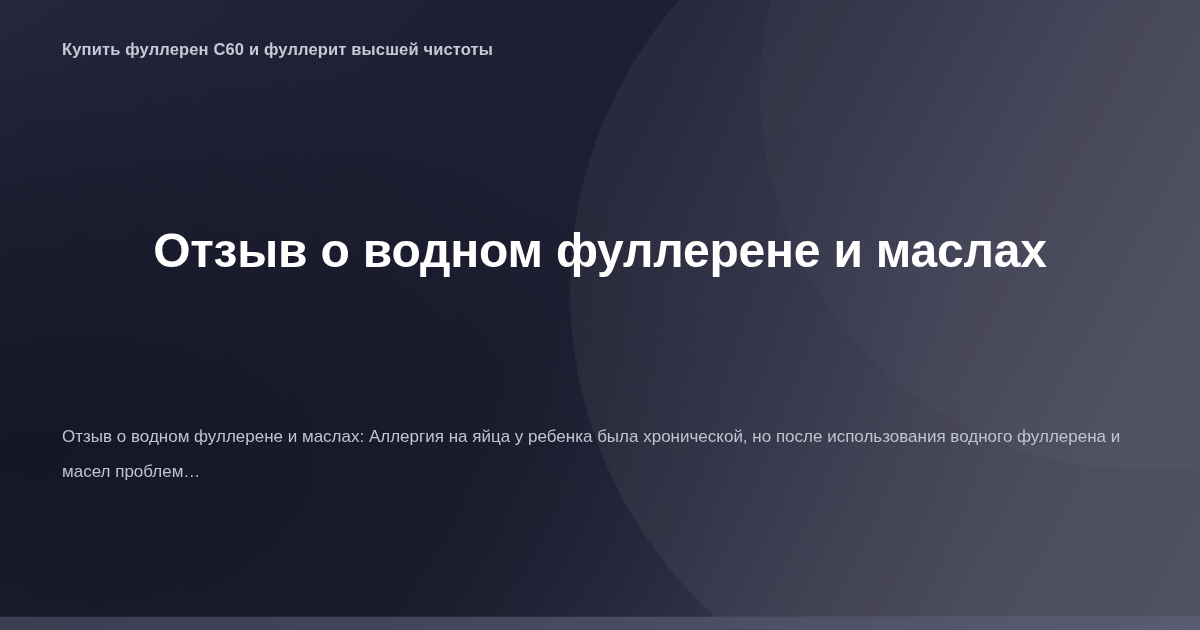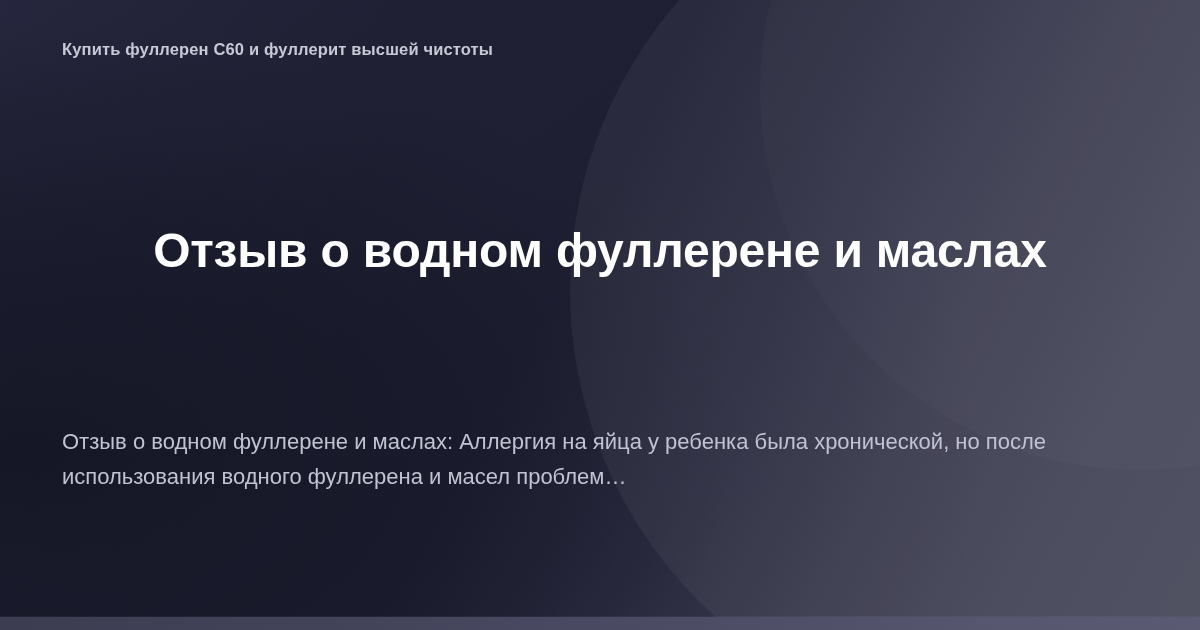--- a/index.html
+++ b/index.html
@@ -97,21 +97,21 @@
     letter-spacing: -0.2px;
     color: #ffffff;
     text-align: center;
   }
 
   .description {
     position: absolute;
     left: 62px;
     top: 402px;
     width: 1078px;
-    font-size: 22px;
+    font-size: 17px;
     line-height: 35px;
     font-weight: normal;
     color: #c2c3d2;
   }
 
   
   .footer-bar {
     position: absolute;
     left: 0;
     right: 0;

